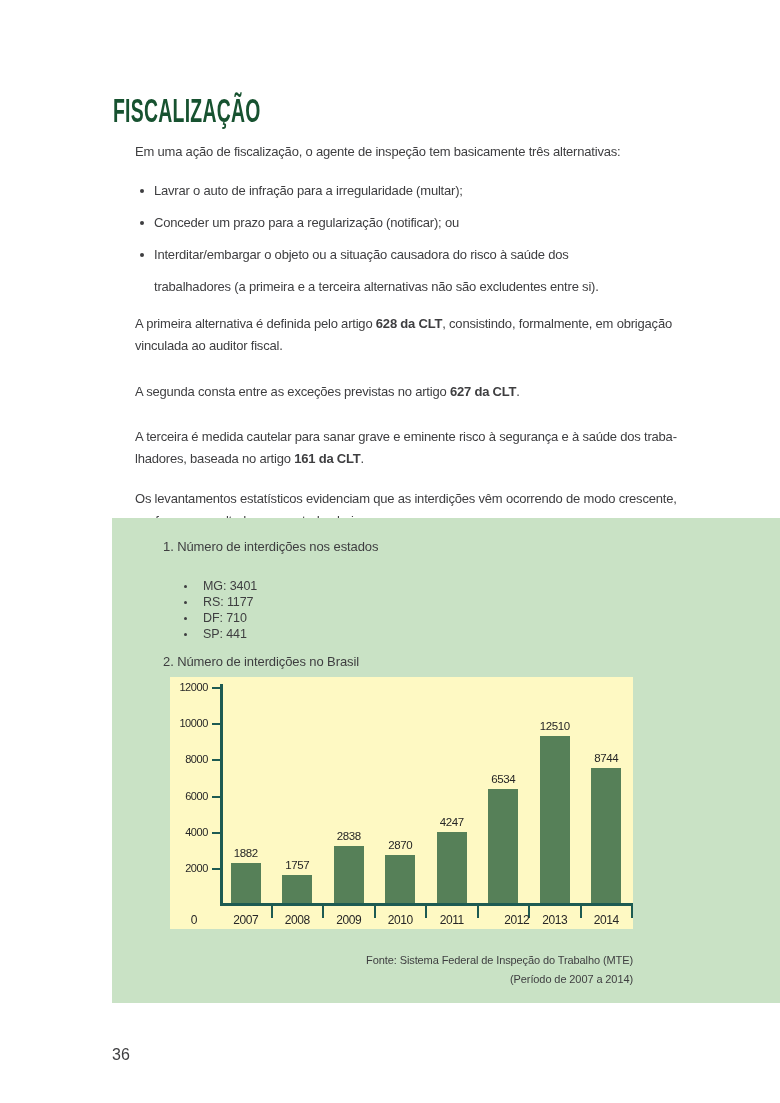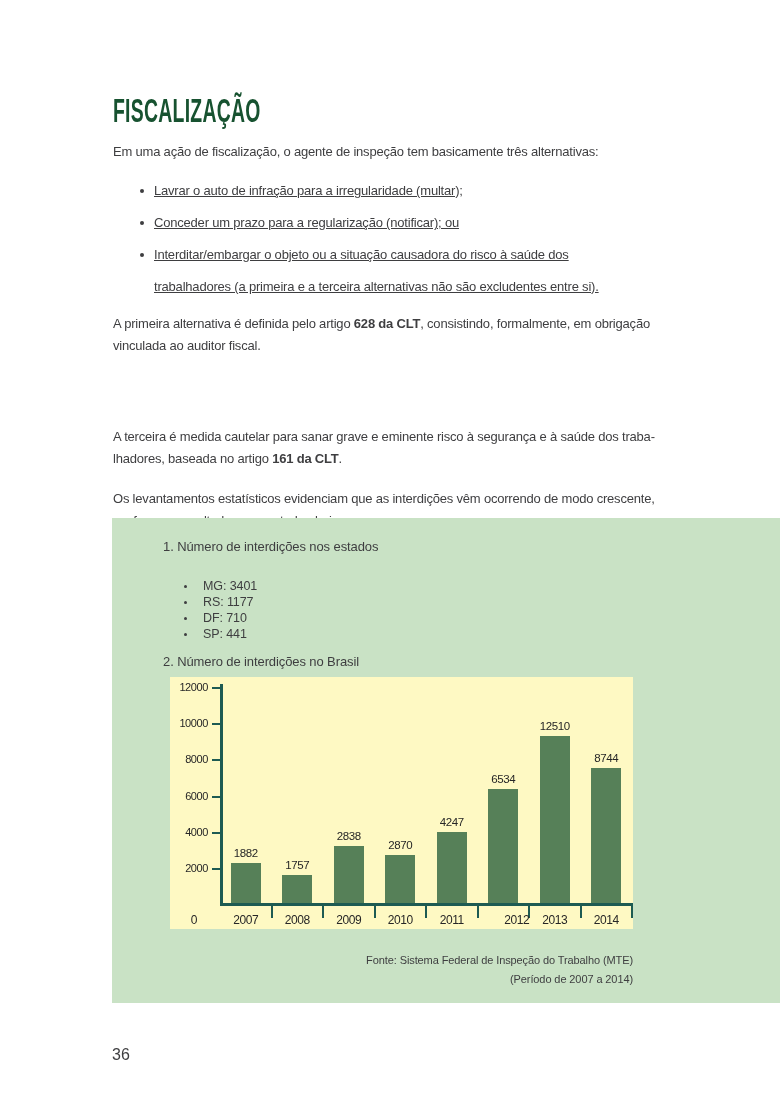--- a/index.html
+++ b/index.html
@@ -9,23 +9,23 @@
     font-family:"Liberation Sans", sans-serif; color:#3e3e40; overflow:hidden;
   }
   .abs { position:absolute; }
   .page-title {
     left:113px; top:92px; font-size:34px; font-weight:700; color:#175230;
     transform:scaleX(0.57); transform-origin:left center; white-space:nowrap;
     letter-spacing:0.5px; line-height:36px;
   }
   .body-text {
     font-size:13px; line-height:22px; letter-spacing:-0.2px;
-    white-space:pre-line; color:#3e3e40;
+    white-space:pre-line; color:#3e3e40;margin-left:22px;
   }
-  .bullet-list { left:140px; top:175px;text-decoration:underline; }
+  .bullet-list { left:140px; top:175px; }
   .bullet-item { display:flex; align-items:flex-start; line-height:32px; }
   .bullet-dot {
     flex:0 0 auto; width:4px; height:4px; border-radius:50%;
     background:#3e3e40; margin:14px 10px 0 0;
   }
   .bullet-text { font-size:13px; line-height:32px; letter-spacing:-0.2px; white-space:pre-line; }
   .green-box { left:112px; top:518px; width:694px; height:485px; background:#c9e2c5; }
   .box-heading { font-size:13px; letter-spacing:-0.1px; color:#3e3e40; white-space:nowrap; }
   .state-list { left:72px; top:60px; }
   .state-item { display:flex; align-items:center; line-height:16px; height:16px; }
@@ -72,20 +72,21 @@
     </div>
     <div class="bullet-item">
       <span class="bullet-dot"></span>
       <span class="bullet-text">Interditar/embargar o objeto ou a situação causadora do risco à saúde dos
 trabalhadores (a primeira e a terceira alternativas não são excludentes entre si).</span>
     </div>
   </div>
 
   <p class="abs body-text" style="left:113px; top:313px;"><span>A primeira alternativa é definida pelo artigo </span><span style="font-weight: 700;">628 da CLT</span><span>, consistindo, formalmente, em obrigação
 vinculada ao auditor fiscal.</span></p>
+  <p class="abs body-text" style="left:113px; top:381px;"><span>A segunda consta entre as exceções previstas no artigo </span><span style="font-weight: 700;">627 da CLT</span><span>.</span></p>
   <p class="abs body-text" style="left:113px; top:426px;"><span>A terceira é medida cautelar para sanar grave e eminente risco à segurança e à saúde dos traba-
 lhadores, baseada no artigo </span><span style="font-weight: 700;">161 da CLT</span><span>.</span></p>
   <p class="abs body-text" style="left:113px; top:488px;"><span>Os levantamentos estatísticos evidenciam que as interdições vêm ocorrendo de modo crescente,
 conforme o resultado apresentado abaixo:</span></p>
 
   <div class="abs green-box">
 
     <div class="abs box-heading" style="left:51px; top:21px;">1. Número de interdições nos estados</div>
 
     <div class="abs state-list">

